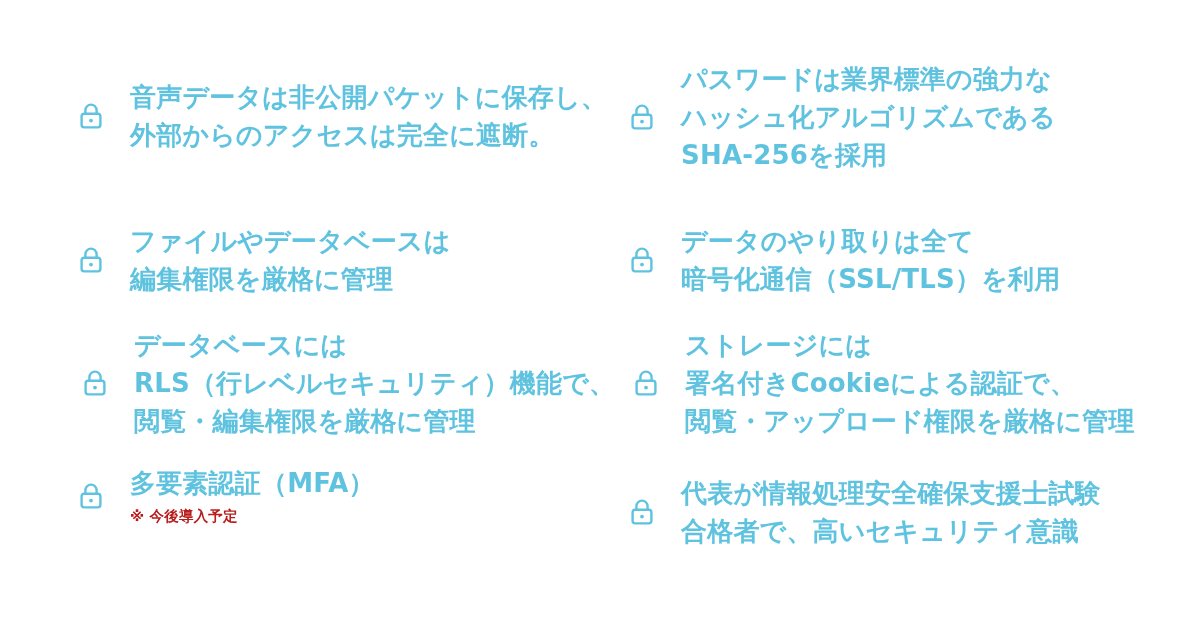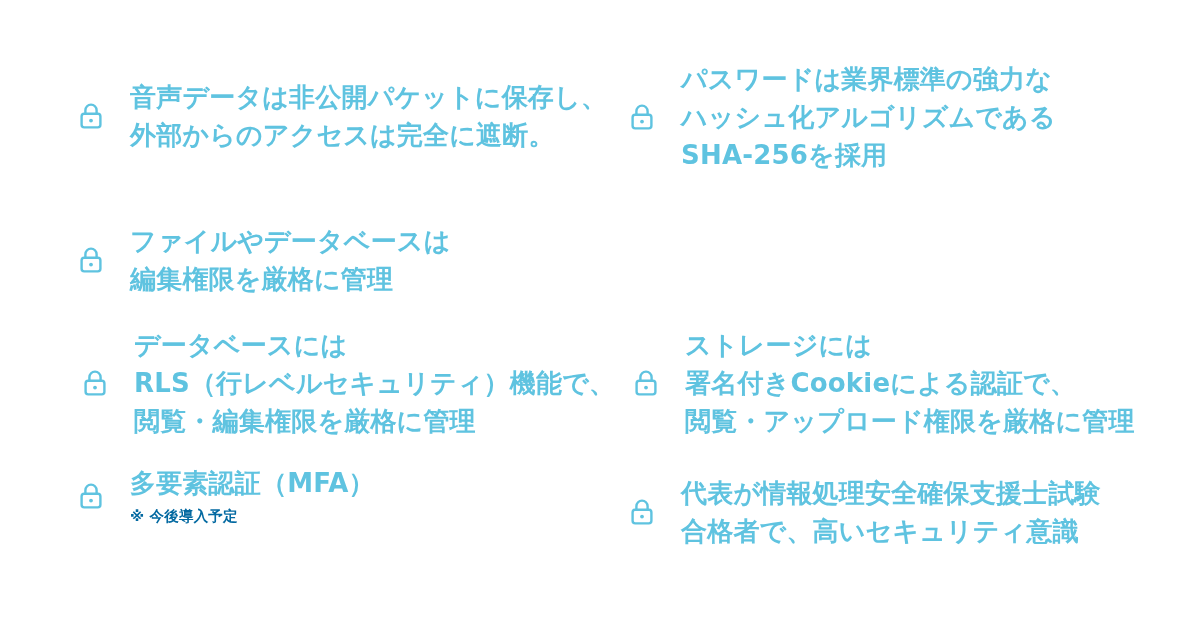--- a/index.html
+++ b/index.html
@@ -126,37 +126,50 @@
       <div class="feature-row row-3">
         <span class="lock-wrap">
           <svg viewBox="0 0 26 28" class="lock-icon" fill="none">
             <path d="M7.4 11.6 V8.2 a5.6 5.6 0 0 1 11.2 0 V11.6" stroke="#5FC3E0" stroke-width="2.4" stroke-linecap="round" fill="none"></path>
             <rect x="3.6" y="11.8" width="18.8" height="13.6" rx="2.6" stroke="#5FC3E0" stroke-width="2.4" fill="none"></rect>
             <circle cx="13" cy="18.6" r="1.9" fill="#5FC3E0"></circle>
           </svg>
         </span>
         <div class="feature-text">
           <div class="line">多要素認証（MFA）</div>
-          <div class="note" style="color: #0369a1;">※ 今後導入予定</div>
+          <div class="note" style="color: #b91c1c;">※ 今後導入予定</div>
         </div>
       </div>
     </div>
   <div class="column col-right">
       <div class="feature-row row-0">
         <span class="lock-wrap">
           <svg viewBox="0 0 26 28" class="lock-icon" fill="none">
             <path d="M7.4 11.6 V8.2 a5.6 5.6 0 0 1 11.2 0 V11.6" stroke="#5FC3E0" stroke-width="2.4" stroke-linecap="round" fill="none"></path>
             <rect x="3.6" y="11.8" width="18.8" height="13.6" rx="2.6" stroke="#5FC3E0" stroke-width="2.4" fill="none"></rect>
             <circle cx="13" cy="18.6" r="1.9" fill="#5FC3E0"></circle>
           </svg>
         </span>
         <div class="feature-text">
           <div class="line">パスワードは業界標準の強力な</div>
           <div class="line">ハッシュ化アルゴリズムである</div>
           <div class="line">SHA-256を採用</div>
+        </div>
+      </div>
+      <div class="feature-row row-1">
+        <span class="lock-wrap">
+          <svg viewBox="0 0 26 28" class="lock-icon" fill="none">
+            <path d="M7.4 11.6 V8.2 a5.6 5.6 0 0 1 11.2 0 V11.6" stroke="#5FC3E0" stroke-width="2.4" stroke-linecap="round" fill="none"></path>
+            <rect x="3.6" y="11.8" width="18.8" height="13.6" rx="2.6" stroke="#5FC3E0" stroke-width="2.4" fill="none"></rect>
+            <circle cx="13" cy="18.6" r="1.9" fill="#5FC3E0"></circle>
+          </svg>
+        </span>
+        <div class="feature-text">
+          <div class="line">データのやり取りは全て</div>
+          <div class="line">暗号化通信（SSL/TLS）を利用</div>
         </div>
       </div>
       <div class="feature-row row-2">
         <span class="lock-wrap">
           <svg viewBox="0 0 26 28" class="lock-icon" fill="none">
             <path d="M7.4 11.6 V8.2 a5.6 5.6 0 0 1 11.2 0 V11.6" stroke="#5FC3E0" stroke-width="2.4" stroke-linecap="round" fill="none"></path>
             <rect x="3.6" y="11.8" width="18.8" height="13.6" rx="2.6" stroke="#5FC3E0" stroke-width="2.4" fill="none"></rect>
             <circle cx="13" cy="18.6" r="1.9" fill="#5FC3E0"></circle>
           </svg>
         </span>

